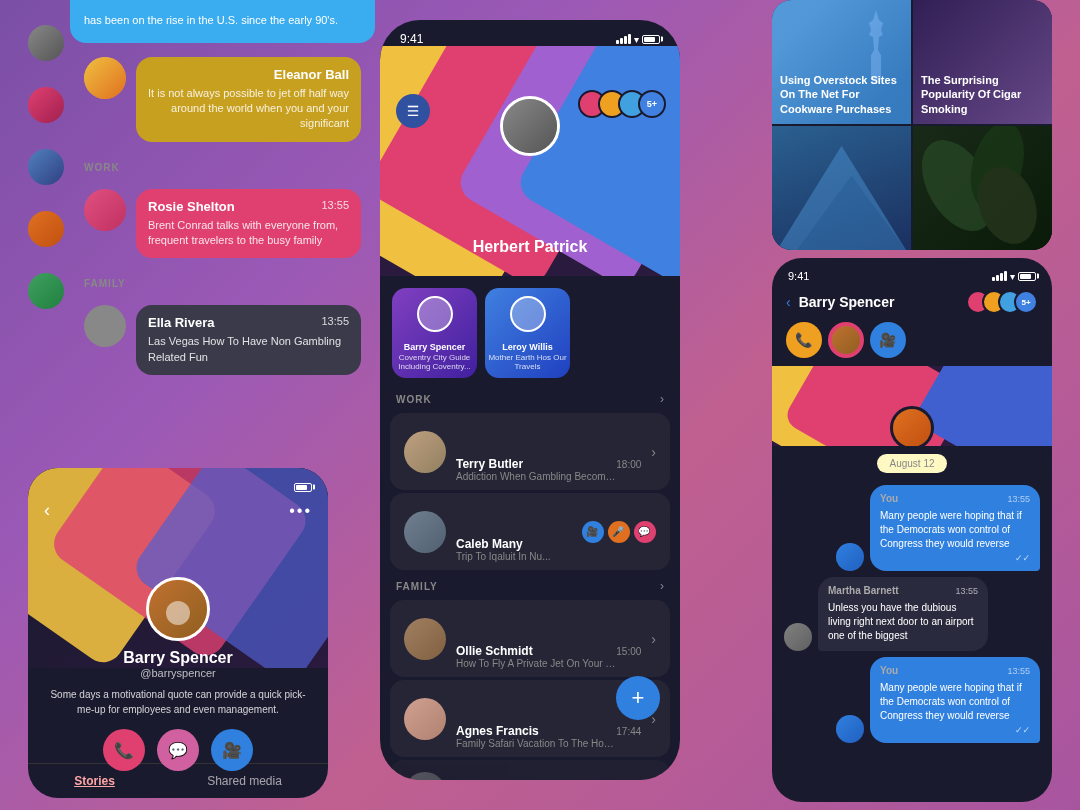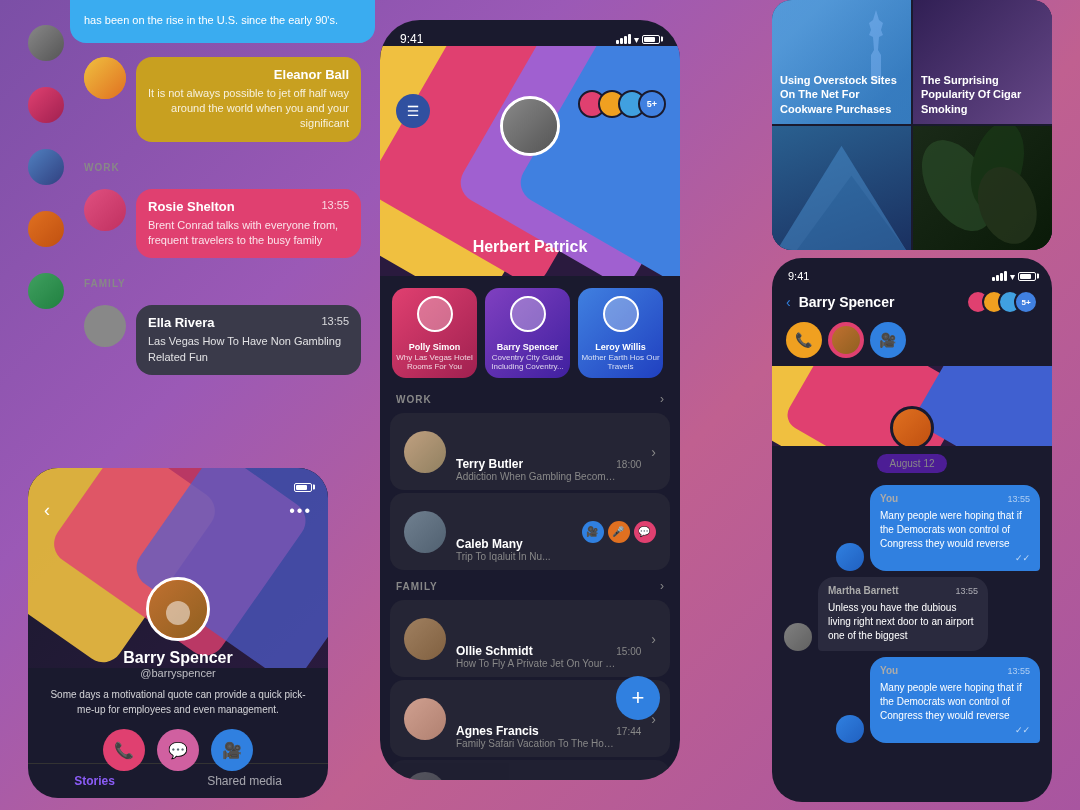--- a/index.html
+++ b/index.html
@@ -203,22 +203,23 @@
       border-top: 1px solid #333;
     }
 
     .profile-tab {
       font-size: 12px;
       color: rgba(255,255,255,0.6);
       cursor: pointer;
     }
 
     .profile-tab.active {
-      color: #8b5cf6;
+      color: #fca5a5;
       font-weight: 600;
+      text-decoration: underline;
     }
 
     
     .panel-center {
       position: absolute;
       left: 380px;
       top: 20px;
       width: 300px;
       height: 760px;
       background: #1a1a2e;
@@ -671,21 +672,21 @@
     }
 
     .date-separator {
       text-align: center;
       padding: 8px 0;
       font-size: 10px;
       color: #888;
     }
 
     .date-pill {
-      background: #4c1d95;
+      background: #fef9c3;
       padding: 4px 12px;
       border-radius: 20px;
       display: inline-block;
     }
 
     .msg-bubble-container {
       padding: 4px 12px;
       display: flex;
       flex-direction: column;
     }
@@ -968,25 +969,20 @@
     </div>
 
     <div class="hero-main-avatar">
       <div style="width:100%;height:100%;background:linear-gradient(135deg,#888,#555);border-radius:50%;"></div>
     </div>
 
     <div class="hero-name">Herbert Patrick</div>
   </div>
 
   <div class="story-row">
-    <div class="story-card pink-s">
-      <div class="story-av"></div>
-      <div class="story-name">Polly Simon</div>
-      <div class="story-sub">Why Las Vegas Hotel Rooms For You</div>
-    </div>
     <div class="story-card purple-s">
       <div class="story-av"></div>
       <div class="story-name">Barry Spencer</div>
       <div class="story-sub">Coventry City Guide Including Coventry...</div>
     </div>
     <div class="story-card blue-s">
       <div class="story-av"></div>
       <div class="story-name">Leroy Willis</div>
       <div class="story-sub">Mother Earth Hos Our Travels</div>
     </div>

